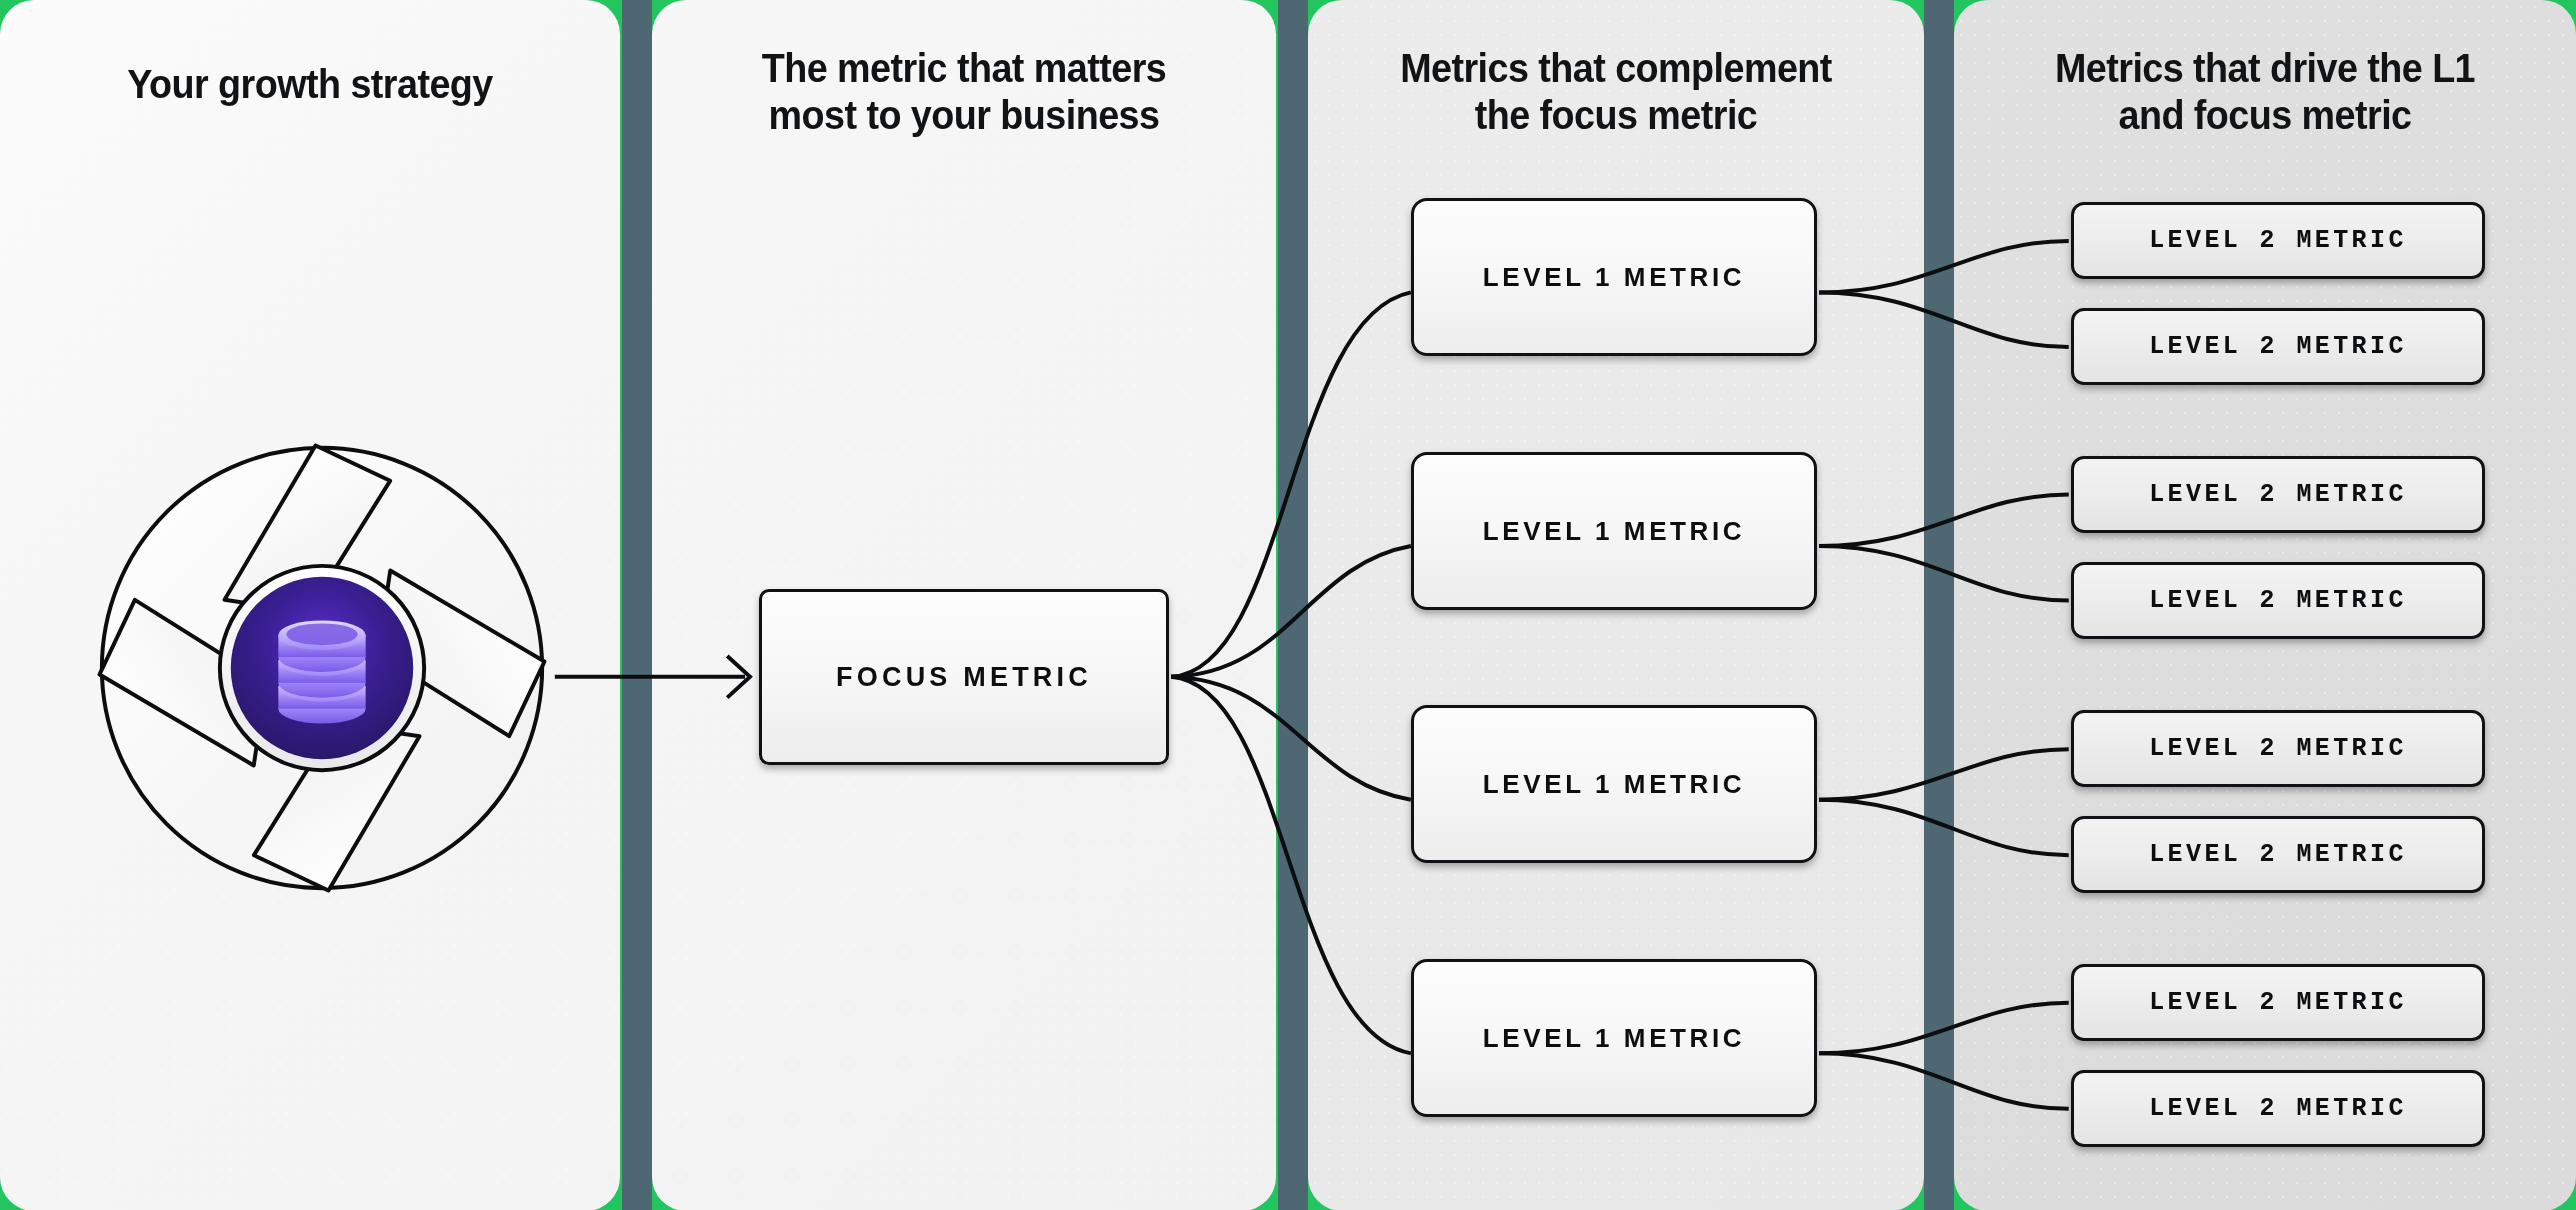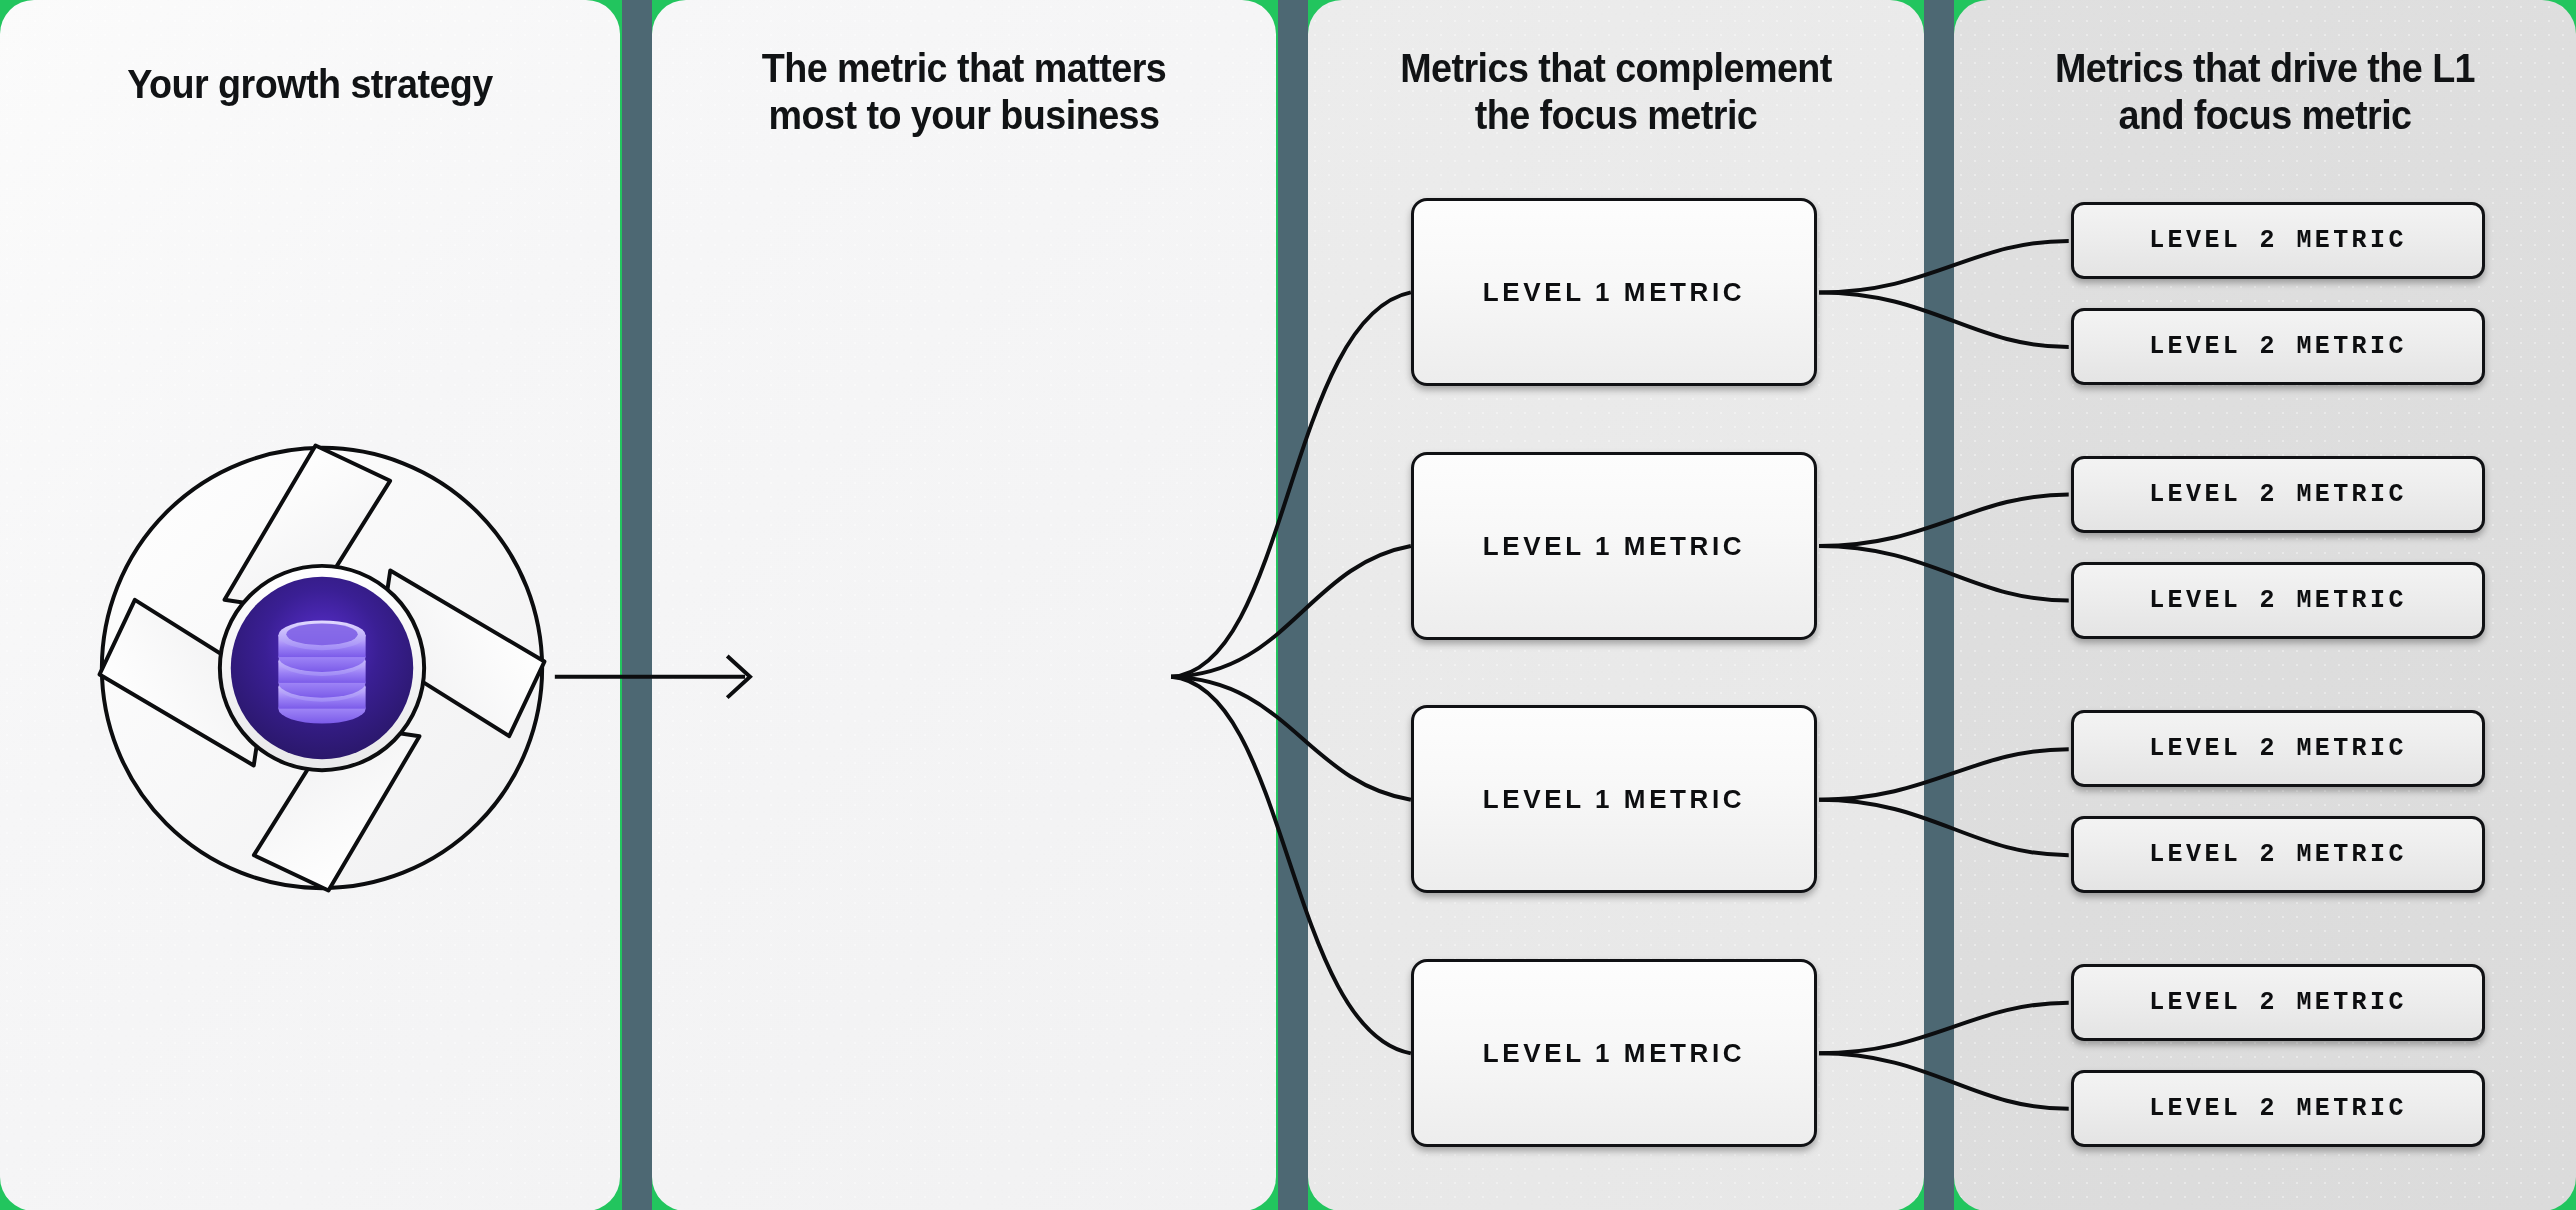--- a/index.html
+++ b/index.html
@@ -124,21 +124,21 @@
     top: 589px;
     width: 410px;
     height: 176px;
     border-radius: 10px;
   }
   .box-focus .box-label { font-size: 27px; letter-spacing: 4.2px; }
 
   .box-l1 {
     left: 1411px;
     width: 406px;
-    height: 188px;
+    height: 158px;
     border-radius: 16px;
   }
   .l1-0 { top: 198px; }
   .l1-1 { top: 452px; }
   .l1-2 { top: 705px; }
   .l1-3 { top: 959px; }
 
   .box-l2 {
     left: 2071px;
     width: 414px;
@@ -286,20 +286,23 @@
       <ellipse cx="240" cy="233" rx="44" ry="15" fill="url(#dbGradB)"></ellipse>
 
       <ellipse cx="240" cy="229" rx="44" ry="15" fill="url(#dbGradA)"></ellipse>
       <rect x="196" y="207" width="88" height="22" fill="url(#dbGradA)"></rect>
       <ellipse cx="240" cy="207" rx="44" ry="15" fill="url(#dbGradB)"></ellipse>
 
       <ellipse cx="240" cy="206" rx="36" ry="11" fill="#7a5ae4" opacity="0.85"></ellipse>
     </g>
   </svg>
 
+  <div class="box box-focus">
+    <span class="box-label">FOCUS METRIC</span>
+  </div>
 
   <div class="box box-l1 l1-0">
     <span class="box-label">LEVEL 1 METRIC</span>
   </div>
   <div class="box box-l1 l1-1">
     <span class="box-label">LEVEL 1 METRIC</span>
   </div>
   <div class="box box-l1 l1-2">
     <span class="box-label">LEVEL 1 METRIC</span>
   </div>

